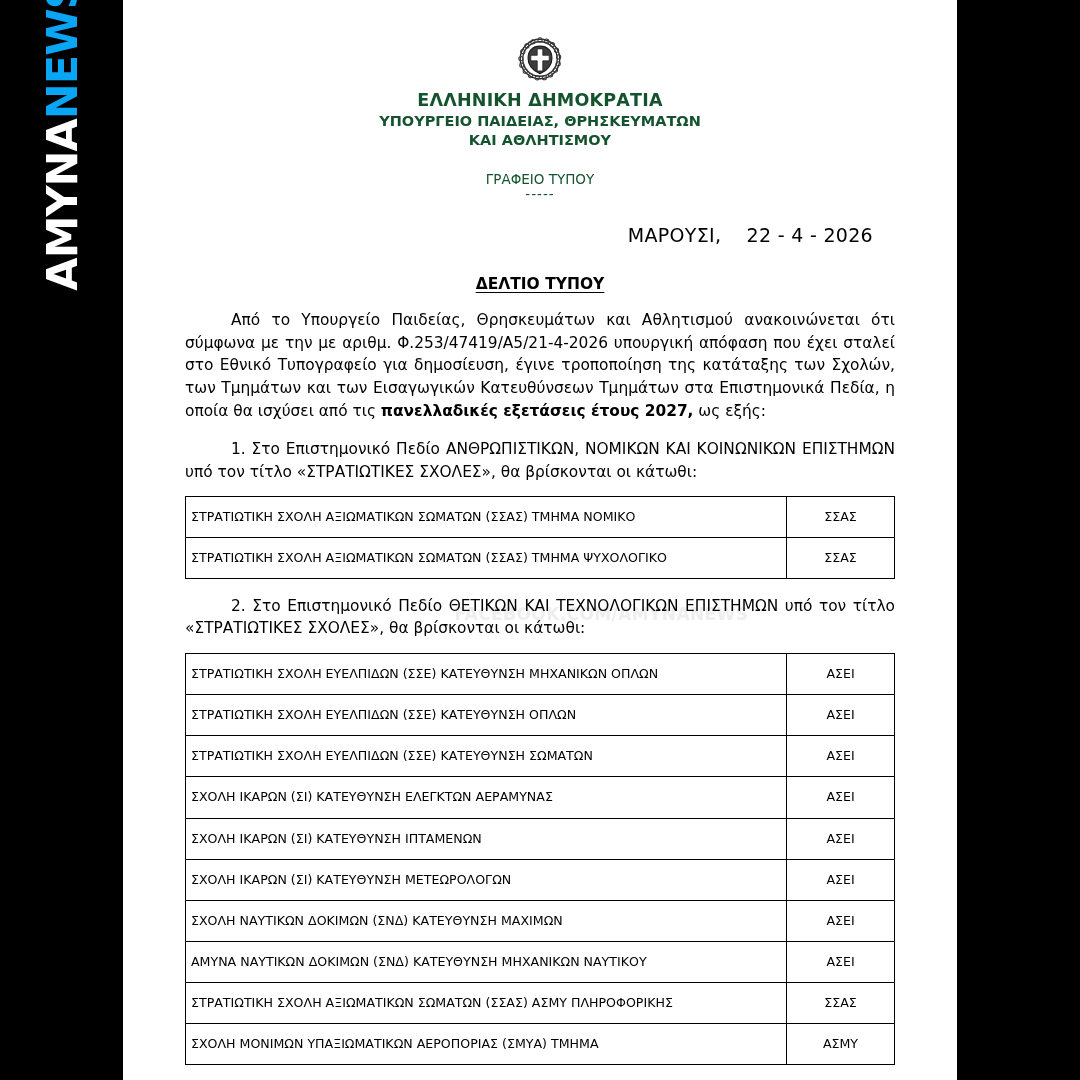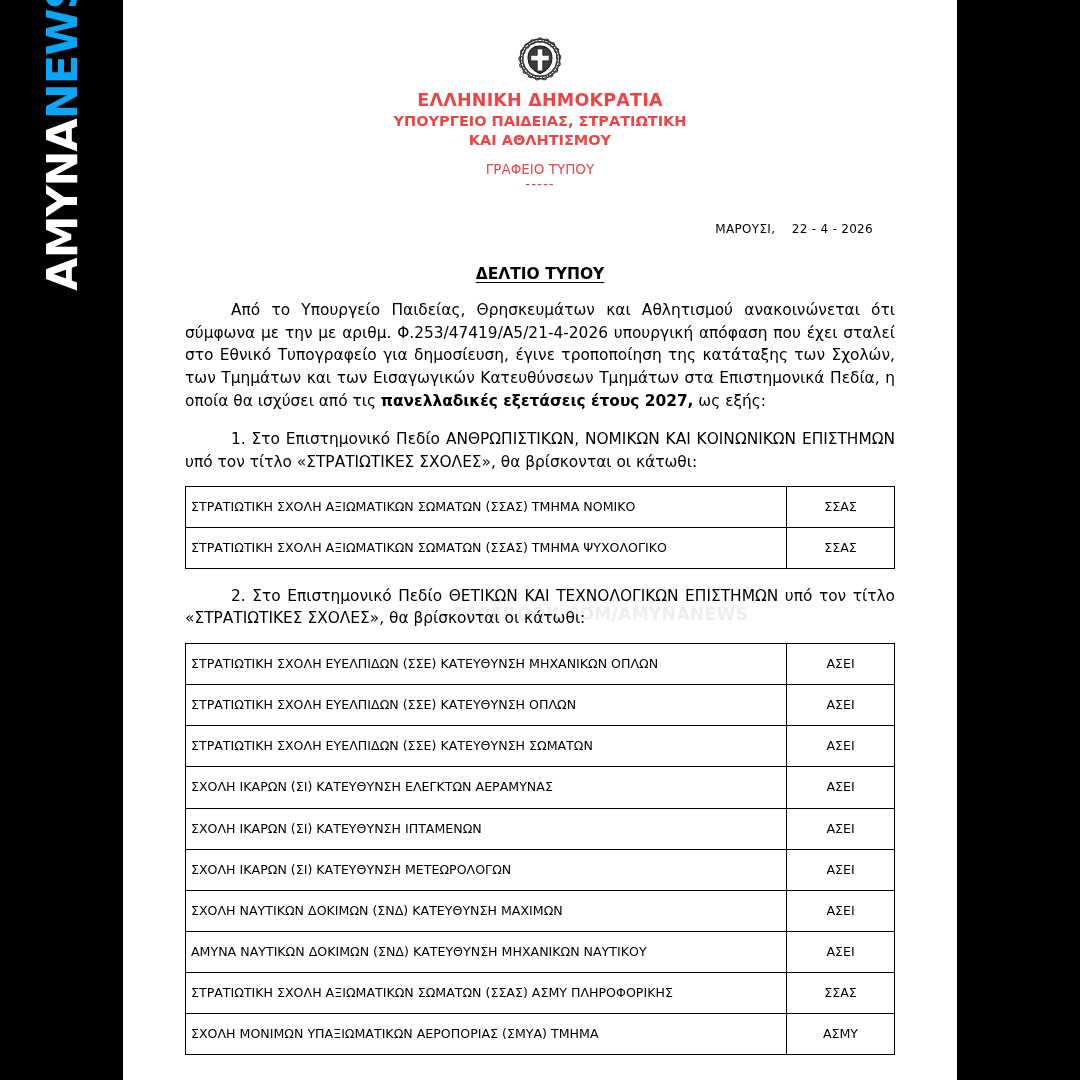--- a/index.html
+++ b/index.html
@@ -53,33 +53,33 @@
   }
 
   
   .emblem-wrap { text-align: center; margin-top: 8px; }
   .emblem { display: inline-block; width: 46px; height: 46px; }
 
   
   .hdr {
     text-align: center;
     font-family: "DejaVu Sans", sans-serif;
-    color: #ef4444;
+    color: #14532d;
   }
   .hdr-1 { font-size: 17.5px; font-weight: 700; margin-top: 4px; letter-spacing: .2px; }
   .hdr-2 { font-size: 14.5px; font-weight: 700; margin-top: 2px; line-height: 1.28; }
-  .hdr-3 { font-size: 13.5px; font-weight: 400; margin-top: 12px; }
+  .hdr-3 { font-size: 13.5px; font-weight: 400; margin-top: 22px; }
   .hdr-dash { font-size: 13.5px; font-weight: 400; letter-spacing: 1px; margin-top: -1px; }
 
   
   .dateline {
-    margin-top: 30px;
+    margin-top: 22px;
     text-align: right;
     padding-right: 22px;
-    font-size: 12px;
+    font-size: 19px;
     letter-spacing: .3px;
     white-space: pre;
   }
 
   
   .title {
     margin-top: 29px;
     text-align: center;
     font-size: 15.5px;
     font-weight: 700;
@@ -178,21 +178,21 @@
                 <circle cx="21.5" cy="21.5" r="4.6"></circle>
               <circle cx="34.5" cy="12.5" r="4.6"></circle>
             </g>
             <path d="M50 22 C66 22 76 32 76 48 C76 66 64 76 50 82 C36 76 24 66 24 48 C24 32 34 22 50 22 Z" fill="#3d3d3d" stroke="#1a1a1a" stroke-width="2.5"></path>
             <path d="M44 28 H56 V42 H70 V54 H56 V76 H44 V54 H30 V42 H44 Z" fill="#ffffff" stroke="#1a1a1a" stroke-width="1.6"></path>
           </svg>
         </span>
       </div>
 
       <div class="hdr hdr-1">ΕΛΛΗΝΙΚΗ ΔΗΜΟΚΡΑΤΙΑ</div>
-      <div class="hdr hdr-2">ΥΠΟΥΡΓΕΙΟ ΠΑΙΔΕΙΑΣ, ΣΤΡΑΤΙΩΤΙΚΗ</div>
+      <div class="hdr hdr-2">ΥΠΟΥΡΓΕΙΟ ΠΑΙΔΕΙΑΣ, ΘΡΗΣΚΕΥΜΑΤΩΝ</div>
       <div class="hdr hdr-2" style="margin-top:0">ΚΑΙ ΑΘΛΗΤΙΣΜΟΥ</div>
       <div class="hdr hdr-3">ΓΡΑΦΕΙΟ ΤΥΠΟΥ</div>
       <div class="hdr hdr-dash">-----</div>
 
       <div class="dateline">ΜΑΡΟΥΣΙ,    22 - 4 - 2026</div>
 
       <div class="title">ΔΕΛΤΙΟ ΤΥΠΟΥ</div>
 
       <div class="para indent"><span>Από το Υπουργείο Παιδείας, Θρησκευμάτων και Αθλητισμού ανακοινώνεται ότι σύμφωνα με την με αριθμ. Φ.253/47419/Α5/21-4-2026 υπουργική απόφαση που έχει σταλεί στο Εθνικό Τυπογραφείο για δημοσίευση, έγινε τροποποίηση της κατάταξης των Σχολών, των Τμημάτων και των Εισαγωγικών Κατευθύνσεων Τμημάτων στα Επιστημονικά Πεδία, η οποία θα ισχύσει από τις </span><b>πανελλαδικές εξετάσεις έτους 2027,</b><span> ως εξής:</span></div>
 

